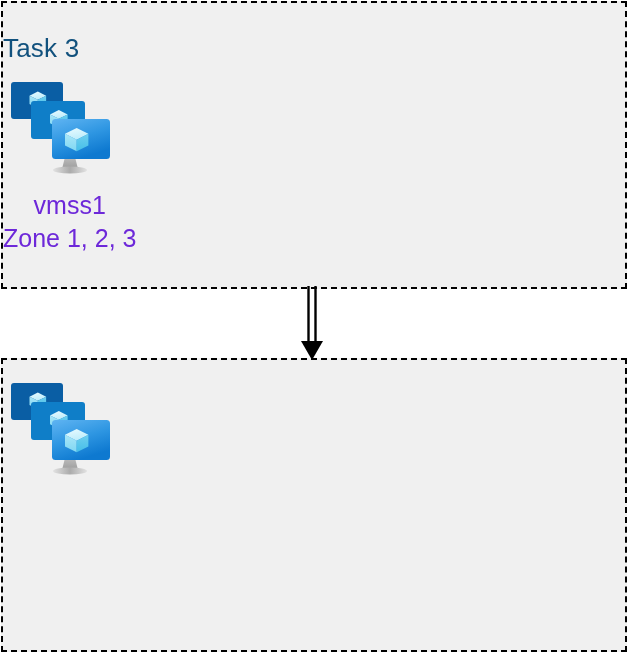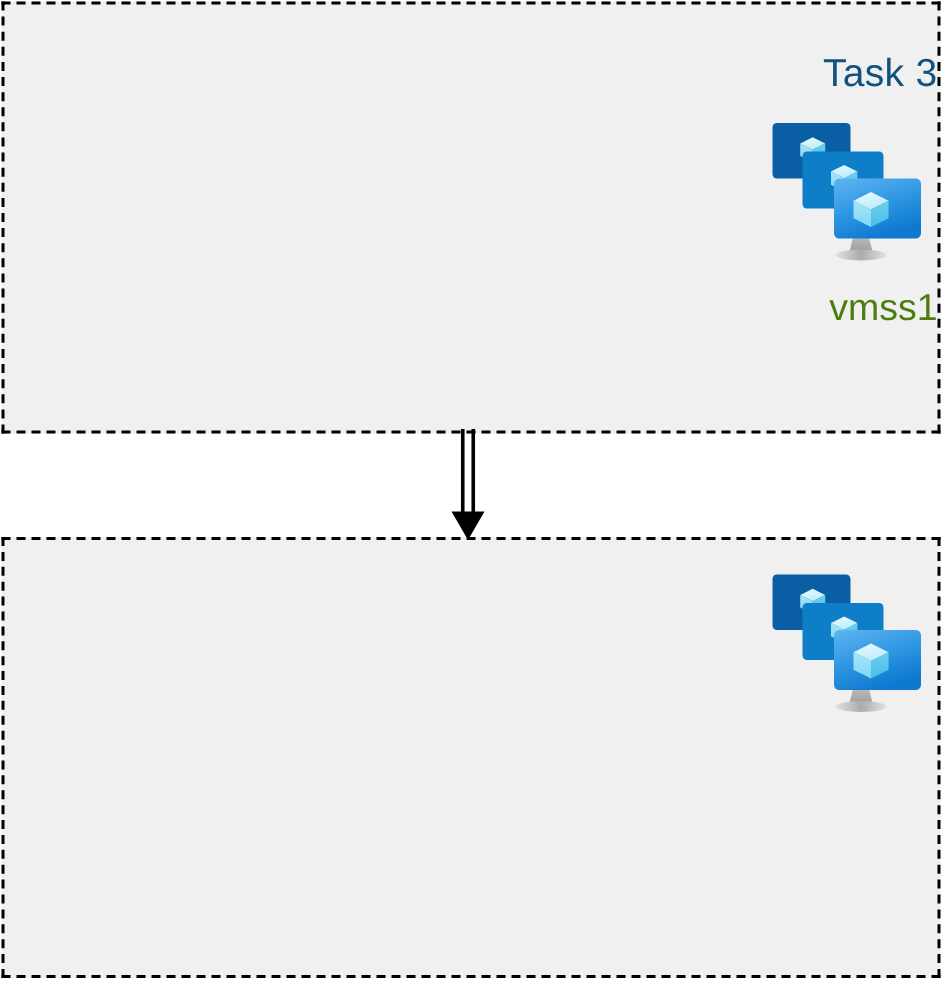--- a/index.html
+++ b/index.html
@@ -23,21 +23,21 @@
   }
 
   
   .task-box {
     position: absolute;
     background: #f0f0f0;
     border: 2px dashed #000000;
     box-sizing: border-box;
     display: flex;
     flex-direction: column;
-    align-items: flex-end;
+    align-items: flex-start;
   }
   #box-task3 {
     left: 1px;
     top: 1px;
     width: 626px;
     height: 288px;
   }
   #box-task4 {
     left: 1px;
     top: 358px;
@@ -58,21 +58,21 @@
   .icon-wrap {
     width: 118px;
     height: 100px;
     position: relative;
   }
   #box-task3 .icon-wrap { margin-top: 16px; }
   #box-task4 .icon-wrap { margin-top: 18px; }
 
   .caption {
     text-align: center;
-    color: #4d7c0f;
+    color: #6d28d9;
     font-size: 25px;
     line-height: 33px;
     white-space: nowrap;
   }
   #box-task3 .caption { margin-top: 12px; }
   #box-task4 .caption { margin-top: 22px; }
 
   
   #connector {
     position: absolute;
@@ -154,20 +154,21 @@
             <polygon points="16,0 32,8 16,16 0,8" fill="url(#cubeTopG3)"></polygon>
             <polygon points="0,8 16,16 16,32 0,24" fill="url(#cubeLeftG3)"></polygon>
             <polygon points="32,8 32,24 16,32 16,16" fill="url(#cubeRightG3)"></polygon>
           </g>
         </g>
       </svg>
     </div>
 
     <div class="caption">
       <div>vmss1</div>
+      <div>Zone 1, 2, 3</div>
     </div>
   </div>
 
   <div id="connector">
     <svg width="44" height="76" viewBox="0 0 44 76" xmlns="http://www.w3.org/2000/svg" aria-hidden="true">
       <line x1="16.5" y1="0" x2="16.5" y2="58" stroke="#000000" stroke-width="2.4"></line>
       <line x1="23.5" y1="0" x2="23.5" y2="58" stroke="#000000" stroke-width="2.4"></line>
       <polygon points="9,55 31,55 20,74" fill="#000000"></polygon>
     </svg>
   </div>

